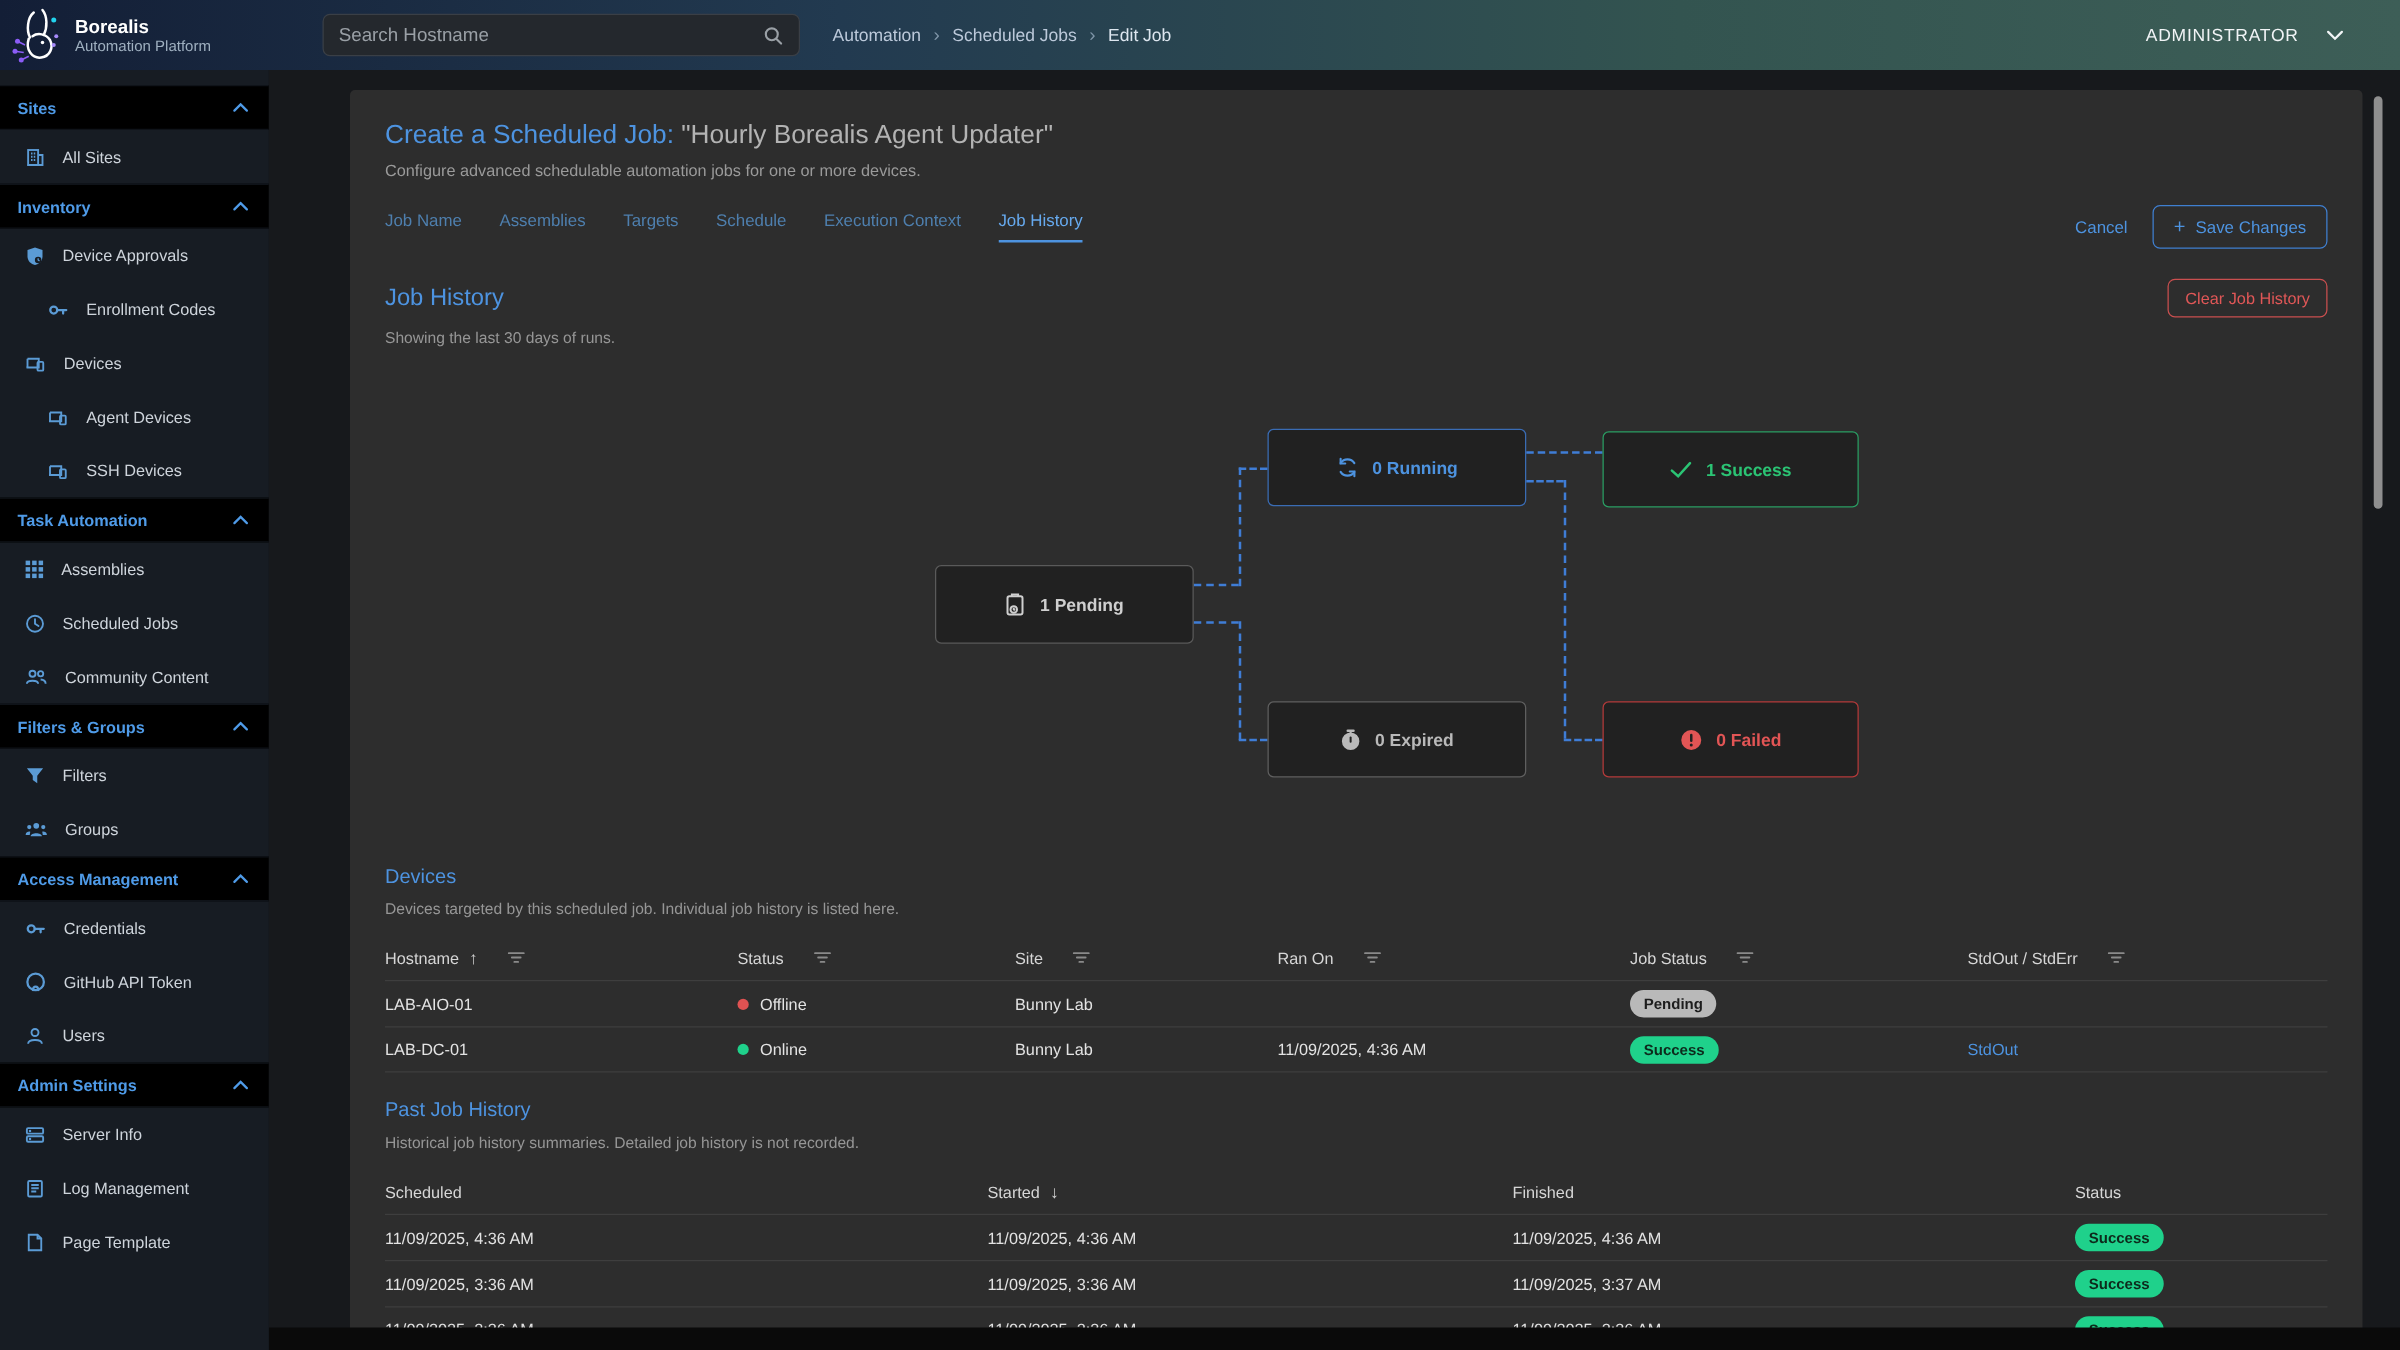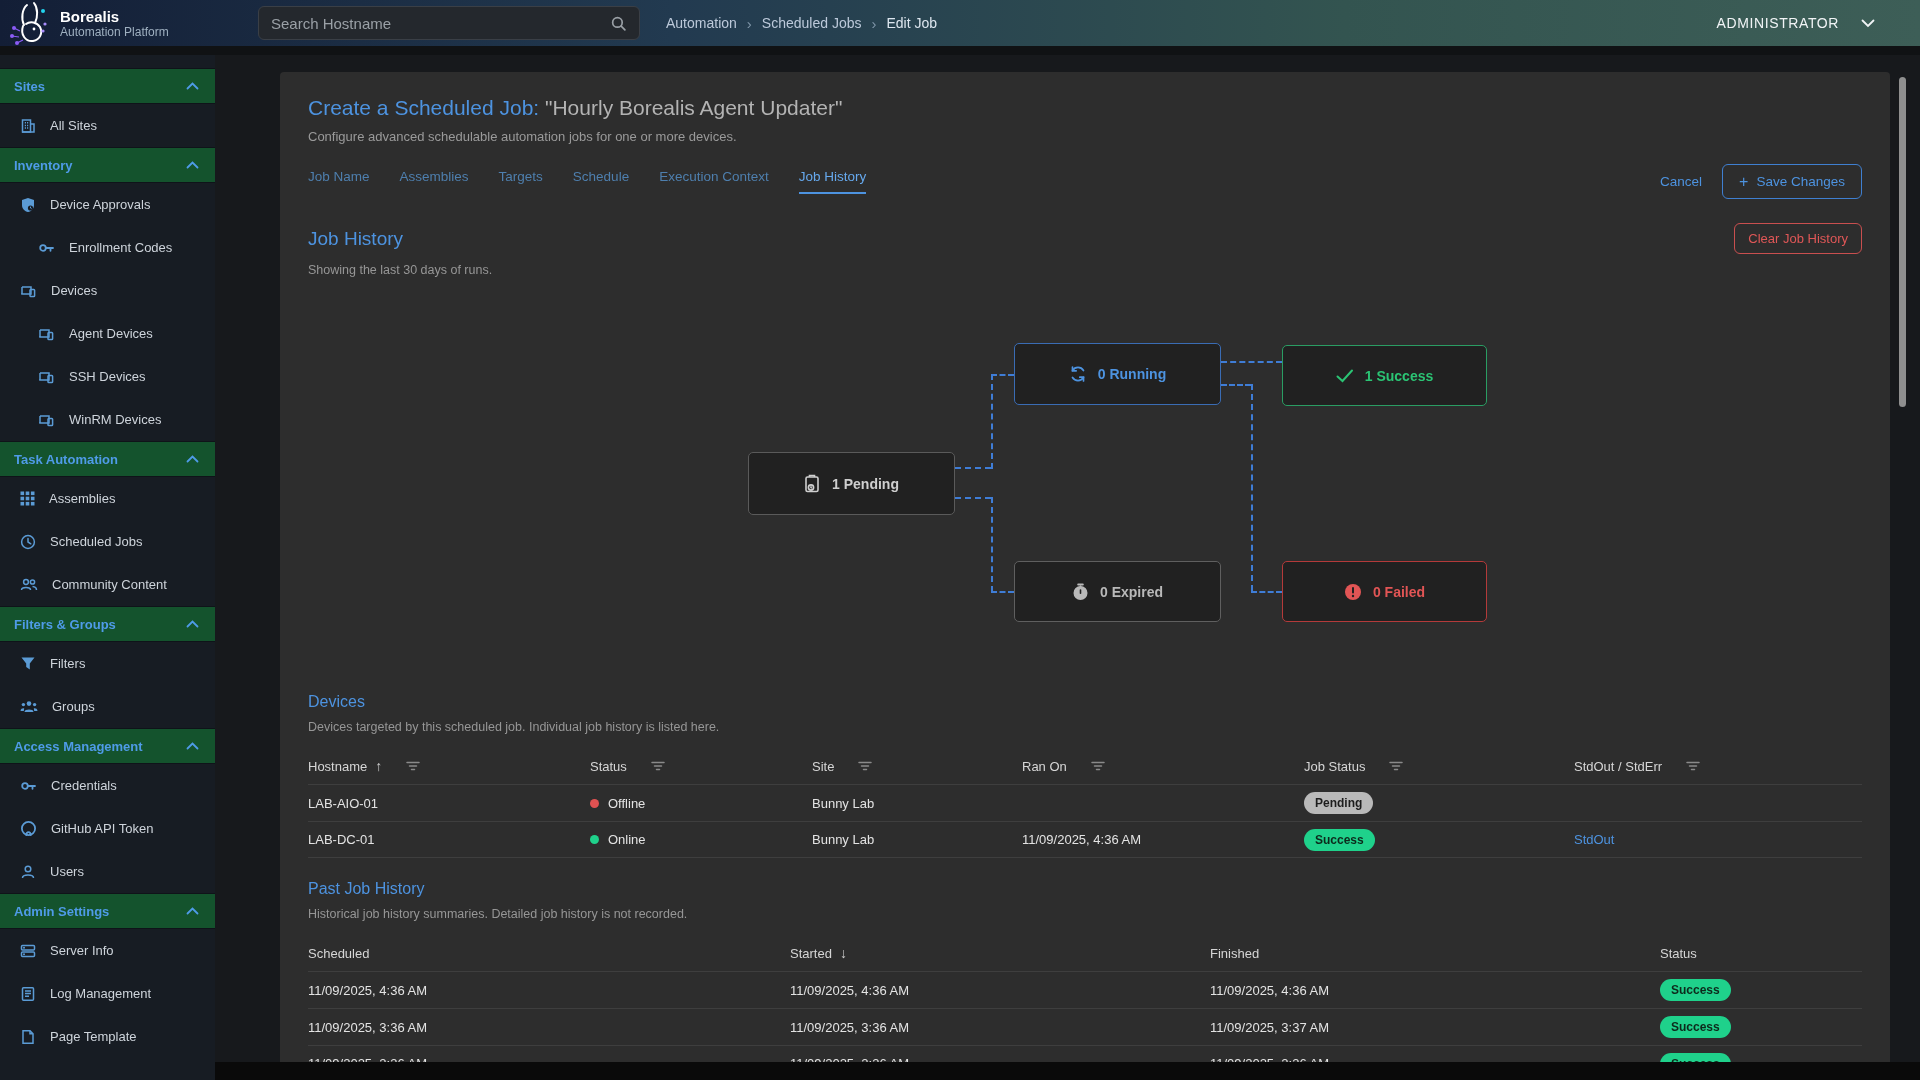--- a/index.html
+++ b/index.html
@@ -1,40 +1,40 @@
 <!DOCTYPE html>
 <html><head>
 <meta charset="utf-8">
 <style>
   * { margin:0; padding:0; box-sizing:border-box; }
   html,body { width:1920px; height:1080px; overflow:hidden; background:#101214;
               font-family:"Liberation Sans", sans-serif; }
 
   
-  .topbar { position:absolute; left:0; top:0; width:1920px; height:46px;
+  .topbar { position:absolute; left:0; top:0; width:1920px; height:56px;
     background:linear-gradient(90deg,#131e36 0%,#223a50 35%,#335450 70%,#3d5e57 100%);
     display:flex; align-items:center; z-index:20; }
   .logo-area { width:215px; display:flex; align-items:center; gap:9px; padding-left:7px; }
   .brand-name { color:#ffffff; font-size:15px; font-weight:bold; line-height:17px; }
   .brand-sub  { color:#9fb0c0; font-size:12px; }
   .search-wrap { margin-left:43px; width:382px; height:34px; background:#24282d;
     border:1px solid #3a3f46; border-radius:6px; display:flex; align-items:center; padding:0 12px; }
   .search-wrap input { flex:1; background:transparent; border:none; outline:none;
     font-family:"Liberation Sans",sans-serif; font-size:15px; color:#cfd3d8; }
   .search-wrap input::placeholder { color:#9aa0a6; }
   .breadcrumb { margin-left:26px; display:flex; align-items:center; gap:10px; font-size:14px; color:#bcc9da; }
   .breadcrumb .sep { color:#7f95a8; font-size:15px; }
   .breadcrumb .crumb-last { color:#dde6ef; }
   .admin-menu { margin-left:auto; margin-right:45px; display:flex; align-items:center; gap:22px;
     color:#f1f4f6; font-size:14px; letter-spacing:0.6px; cursor:pointer; }
 
   
   .sidebar { position:absolute; left:0; top:55px; width:215px; bottom:0; background:#171c23; z-index:10; }
   .side-pad { height:13px; }
-  .side-header { height:36px; background:#14532d; display:flex; align-items:center;
+  .side-header { height:36px; background:#000000; display:flex; align-items:center;
     justify-content:space-between; padding:0 16px 0 14px; border-top:1px solid #0f1319;
     border-bottom:1px solid #0f1319; cursor:pointer; }
   .side-header span { color:#4f9be8; font-size:13px; font-weight:bold; }
   .side-header svg { color:#4f9be8; }
   .side-item { height:43px; display:flex; align-items:center; gap:14px; padding-left:20px;
     color:#ced4db; font-size:13px; cursor:pointer; }
   .side-item.indent { padding-left:38px; }
   .side-item svg { color:#5b9bd5; flex:0 0 auto; }
 
   
@@ -218,28 +218,20 @@
     <span>Agent Devices</span>
   </div>
   <div class="side-item indent">
     <svg class="ic" width="17" height="16" viewBox="0 0 17 16" fill="none" stroke="currentColor" stroke-width="1.5">
         <path d="M2 4 H11 V11 H1.2"></path>
         <rect x="10" y="6.5" width="4.6" height="7" rx="0.8"></rect>
         <path d="M2 11 V4"></path>
       </svg>
     <span>SSH Devices</span>
   </div>
-  <div class="side-item indent">
-    <svg class="ic" width="17" height="16" viewBox="0 0 17 16" fill="none" stroke="currentColor" stroke-width="1.5">
-        <path d="M2 4 H11 V11 H1.2"></path>
-        <rect x="10" y="6.5" width="4.6" height="7" rx="0.8"></rect>
-        <path d="M2 11 V4"></path>
-      </svg>
-    <span>WinRM Devices</span>
-  </div>
 
   <div class="side-header">
     <span>Task Automation</span>
     <svg class="ic" width="13" height="8" viewBox="0 0 13 8" fill="none" stroke="currentColor" stroke-width="1.8" stroke-linecap="round">
         <path d="M1.5 6.5 L6.5 1.5 L11.5 6.5"></path>
       </svg>
   </div>
   <div class="side-item">
     <svg class="ic" width="15" height="15" viewBox="0 0 15 15" fill="currentColor">
         <rect x="0.5" y="0.5" width="3.6" height="3.6"></rect>

